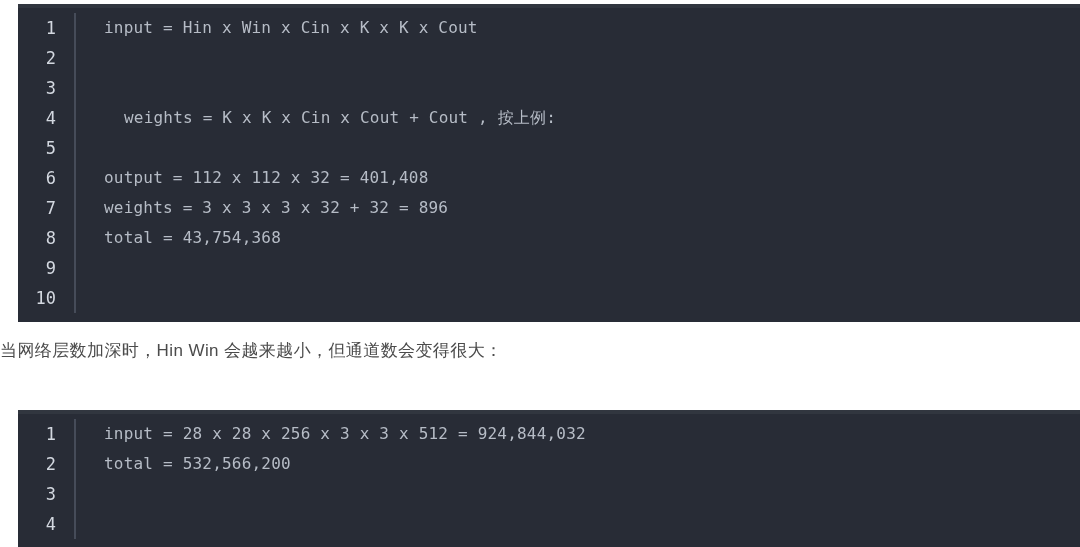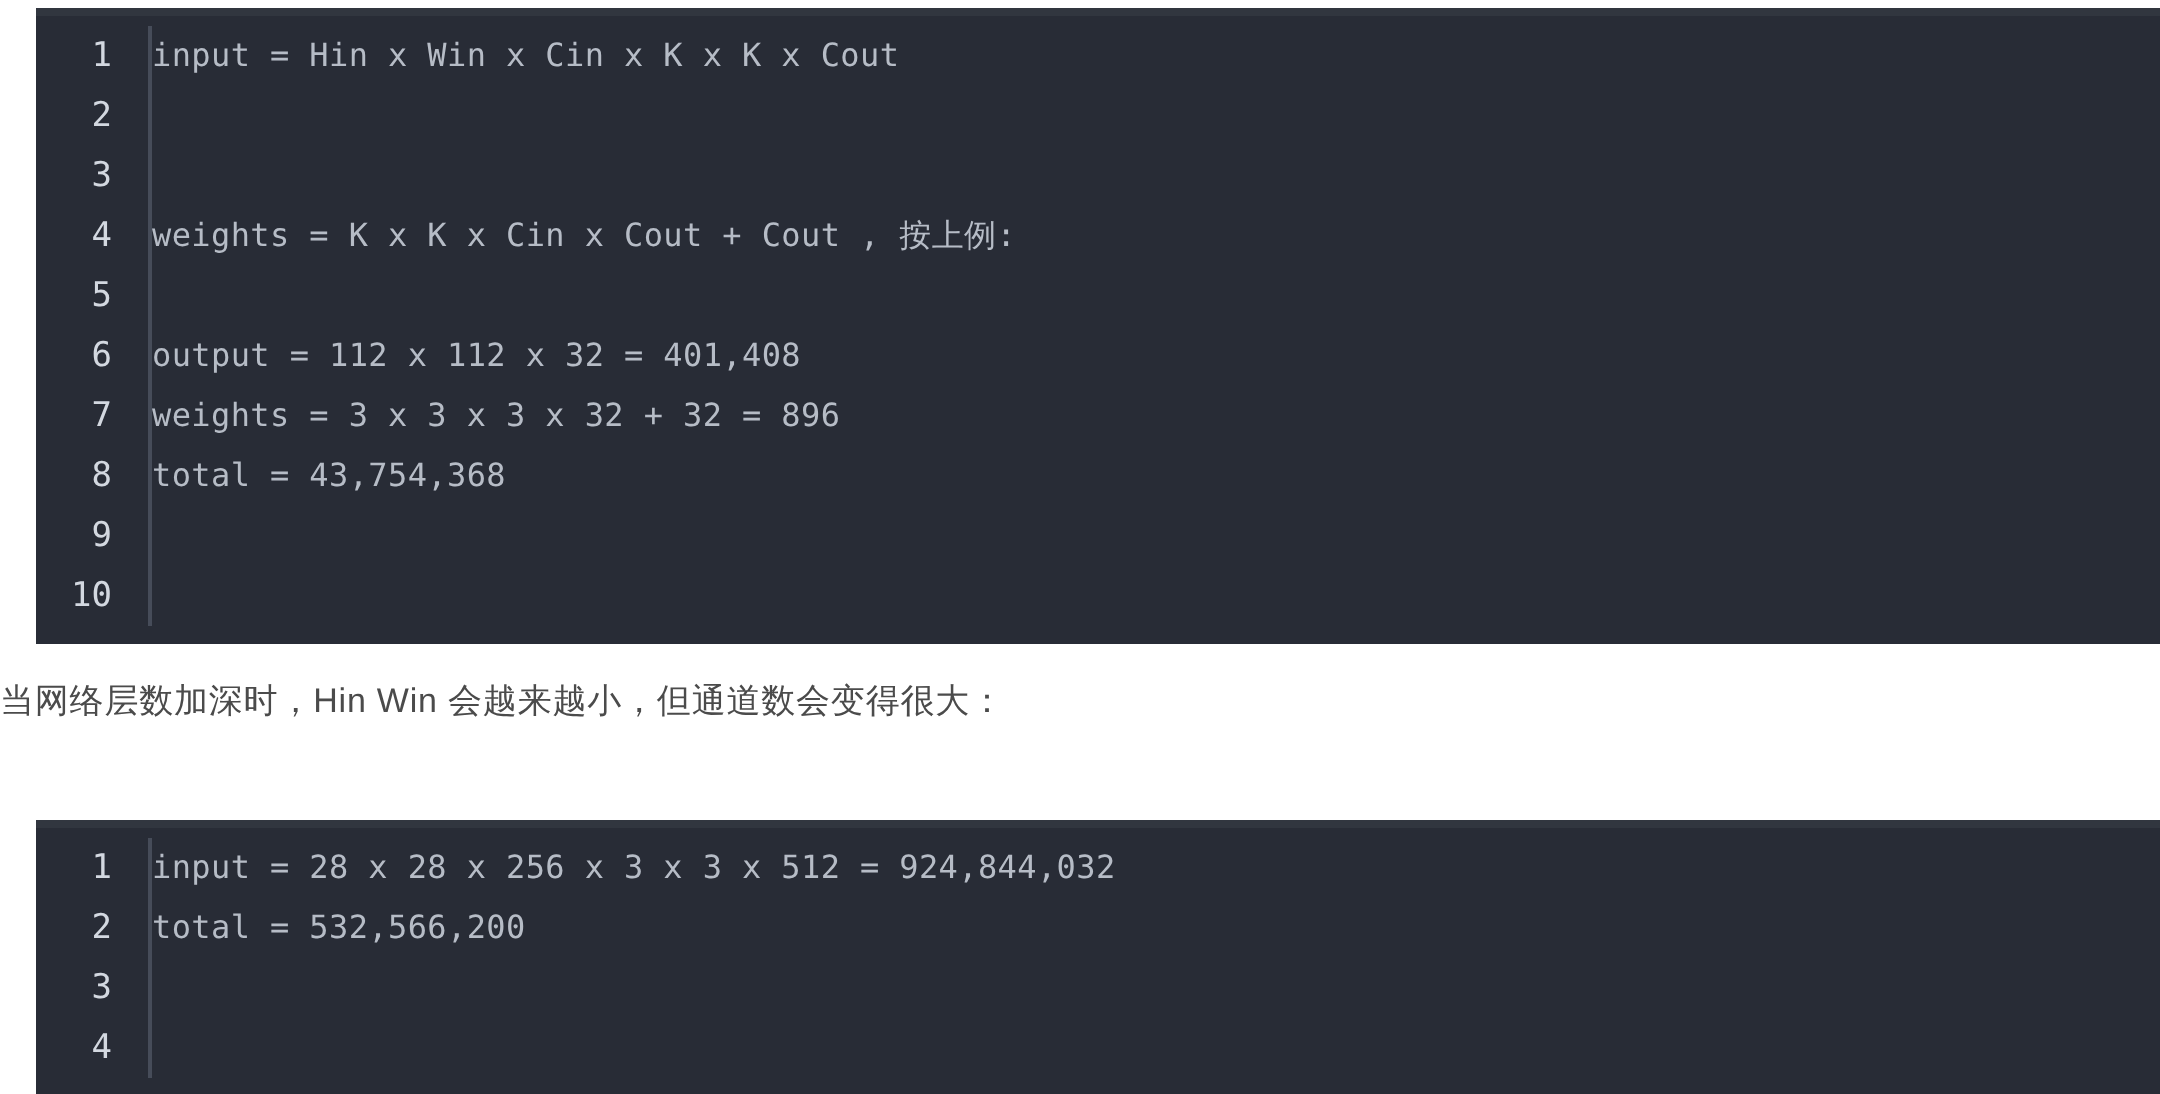--- a/index.html
+++ b/index.html
@@ -65,35 +65,36 @@
   .gutter .ln {
     font-family: "DejaVu Sans Mono", "Liberation Mono", monospace;
     font-size: 17px;
     line-height: 30px;
     color: #d3d8e0;
     height: 30px;
     letter-spacing: 0px;
   }
 
   .code-lines {
-    padding-left: 0;
+    padding-left: 28px;
     flex: 1 1 auto;
     min-width: 0;
   }
   .code-lines .cl {
     font-family: "DejaVu Sans Mono", "Liberation Mono", monospace;
     font-size: 16px;
     line-height: 30px;
     height: 30px;
     color: #b6bcc6;
     white-space: pre;
     letter-spacing: 0.2px;
   }
   .code-lines .cl.cjk {
     font-family: "DejaVu Sans Mono", "Liberation Mono", monospace;
+    margin-left: 20px;
   }
   .code-lines .cl:empty::after {
     content: " ";
   }
 
   
   .paragraph {
     position: absolute;
     left: 0;
     top: 337px;

